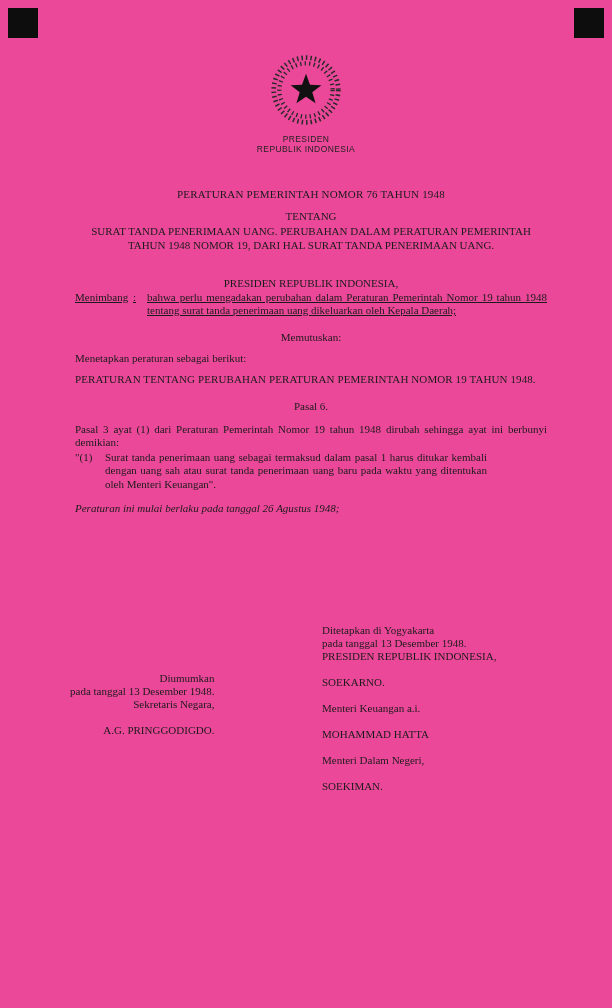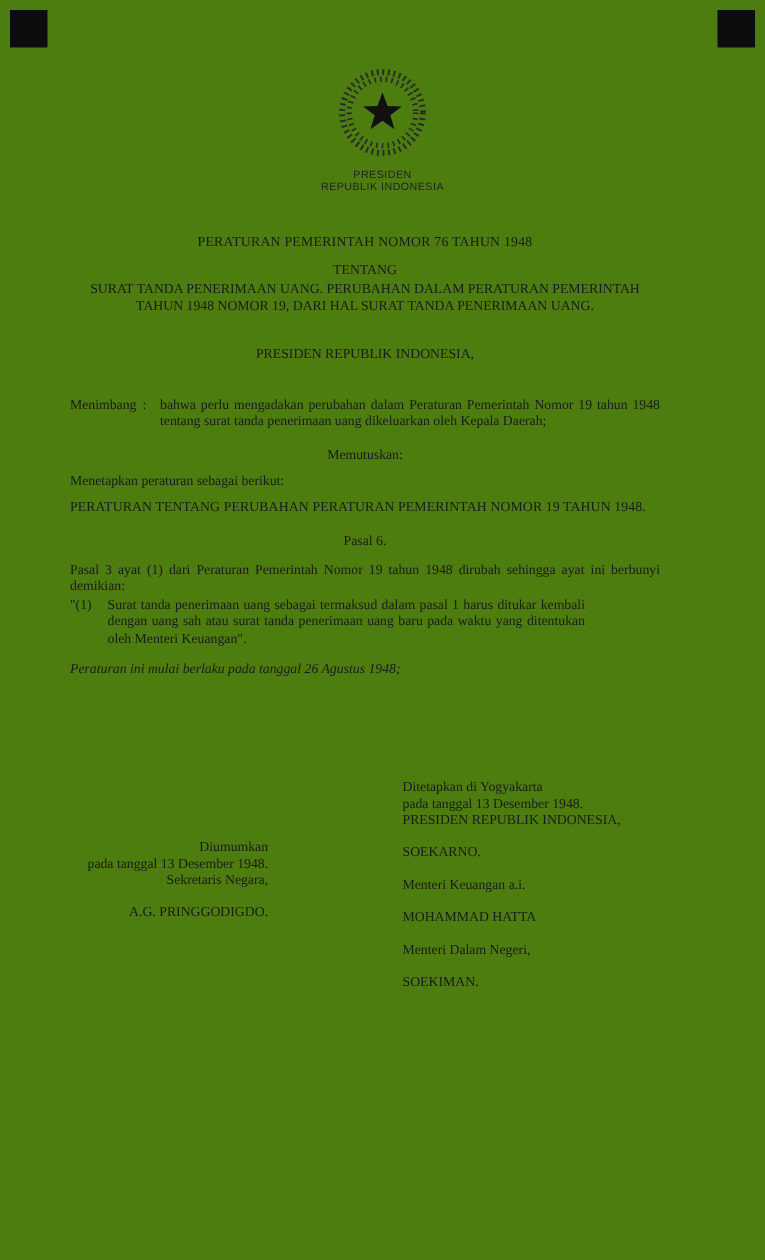--- a/index.html
+++ b/index.html
@@ -1,21 +1,21 @@
 <!DOCTYPE html>
 <html><head>
 <meta charset="utf-8">
 <style>
   html, body { margin: 0; padding: 0; background: #ffffff; }
   .page {
     position: relative;
     width: 612px;
     height: 1008px;
     margin: 0 auto;
-    background: #4d7c0f;
+    background: #ec4899;
     font-family: "Liberation Serif", "DejaVu Serif", serif;
     font-size: 11px;
     line-height: 13.5px;
     color: #1b1b1b;
     overflow: hidden;
   }
   .corner {
     position: absolute;
     top: 8px;
     width: 30px;
@@ -43,32 +43,32 @@
     font-family: "Liberation Sans", "DejaVu Sans", sans-serif;
     font-size: 8.5px;
     line-height: 10px;
     letter-spacing: 0.4px;
     color: #222;
   }
 
   .main {
     position: absolute;
     top: 188px;
-    left: 56px;
+    left: 75px;
     width: 472px;
   }
   .center { text-align: center; }
   .just   { text-align: justify; }
 
   .t1       { letter-spacing: 0.2px; }
   .t2       { margin-top: 8px; }
   .t3       { margin-top: 1px; line-height: 14px; }
   .opening  { margin-top: 25px; }
 
-  .consider { margin-top: 27px; display: flex; }
+  .consider { display: flex; text-decoration: underline; }
   .consider .label { width: 58px; flex: 0 0 58px; }
   .consider .colon { width: 14px; flex: 0 0 14px; }
   .consider .text  { flex: 1; text-align: justify; }
 
   .memutuskan { margin-top: 13px; }
   .enacting   { margin-top: 8px; }
   .regtitle   { margin-top: 7px; letter-spacing: 0.1px; }
   .pasal      { margin-top: 14px; }
   .intro      { margin-top: 9px; }
   .clause     { margin-top: 1px; display: flex; }

